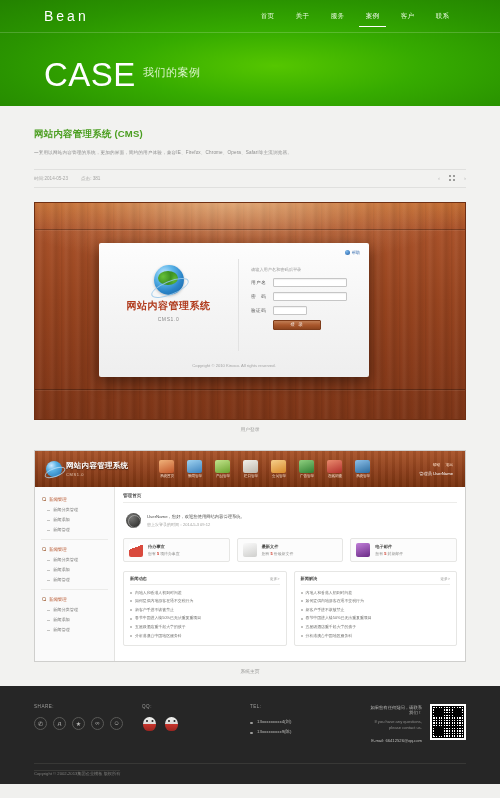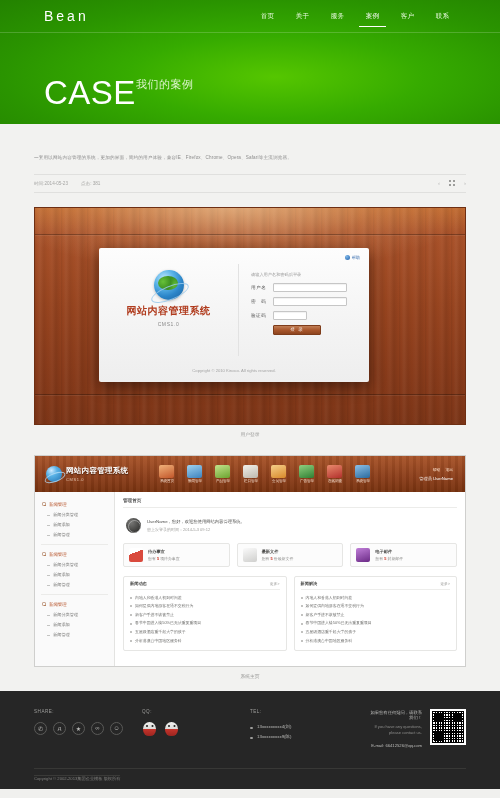--- a/index.html
+++ b/index.html
@@ -8,21 +8,21 @@
     font-family: "Liberation Sans", "DejaVu Sans", sans-serif;
     background: #f0f0ee;
     font-size: 10px;
     color: #444;
     overflow: hidden;
   }
 
   
   .hero {
     position: relative;
-    height: 124px;
+    height: 106px;
     background: radial-gradient(ellipse at 55% 62%, #55c600 0%, #36ab00 38%, #2a9400 70%, #238200 100%);
     overflow: hidden;
   }
   .topbar {
     height: 33px;
     display: flex;
     align-items: center;
     padding: 0 40px 0 44px;
     border-bottom: 1px solid rgba(255,255,255,0.18);
   }
@@ -54,21 +54,22 @@
     position: absolute;
     left: 4px; right: 4px; bottom: 3px;
     height: 1px;
     background: #fff;
   }
   .hero-title-wrap {
     position: absolute;
     left: 44px;
     bottom: 16px;
     display: flex;
-    align-items: flex-start;
+    align-items: center;
+    gap: 7px;
   }
   .hero-title {
     color: #fff;
     font-size: 33px;
     font-weight: 400;
     letter-spacing: 0.5px;
     line-height: 0.95;
   }
   .hero-sub {
     color: #ddf5cd;
@@ -451,20 +452,21 @@
   </div>
   <div class="hero-title-wrap">
     <div class="hero-title">CASE</div>
     <div class="hero-sub">我们的案例</div>
   </div>
 </div>
 
 <div class="page">
 
   <div class="article-head">
+    <div class="article-title">网站内容管理系统 (CMS)</div>
     <div class="article-desc">一套用以网站内容管理的系统，更加的界面，简约的用户体验，兼容IE、Firefox、Chrome、Opera、Safari等主流浏览器。</div>
   </div>
 
   <div class="meta-row">
     <div class="meta-item">时间:2014-05-23</div>
     <div class="meta-item">点击: 381</div>
     <div class="meta-nav">
       <span>‹</span>
       <span class="grid-ico"></span>
       <span>›</span>

